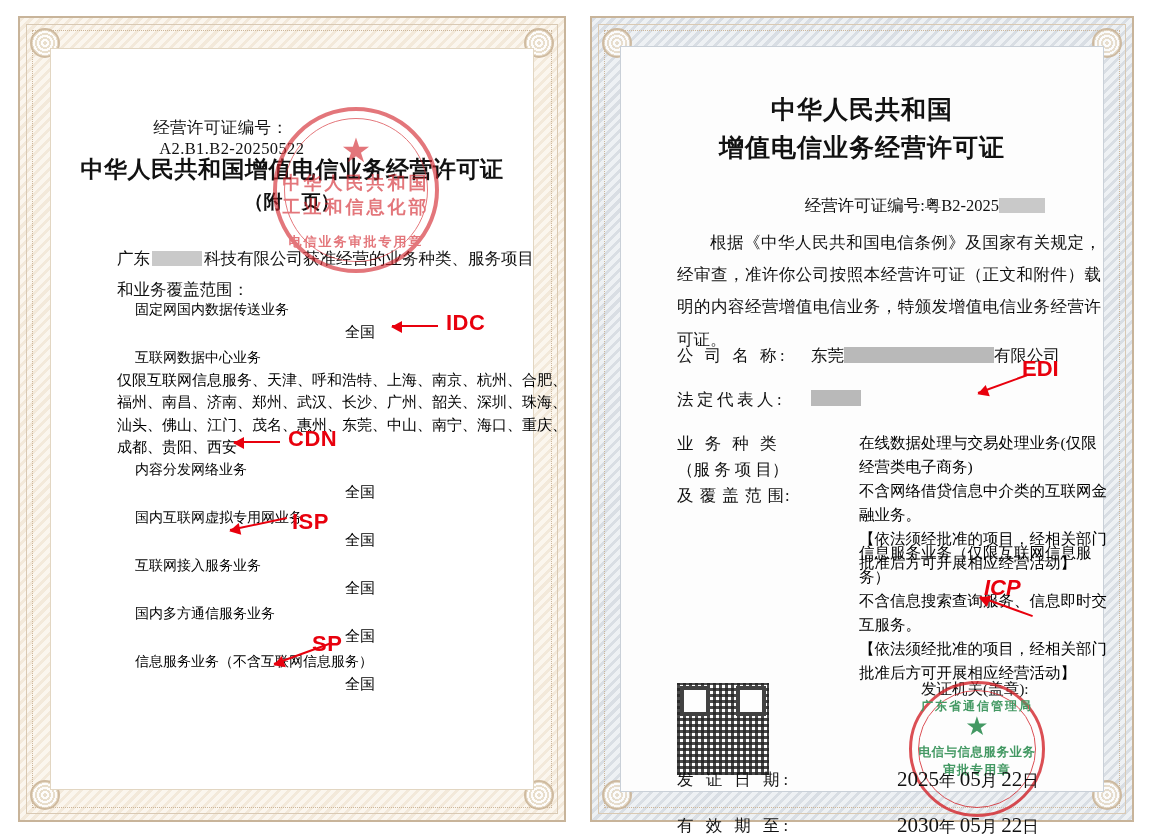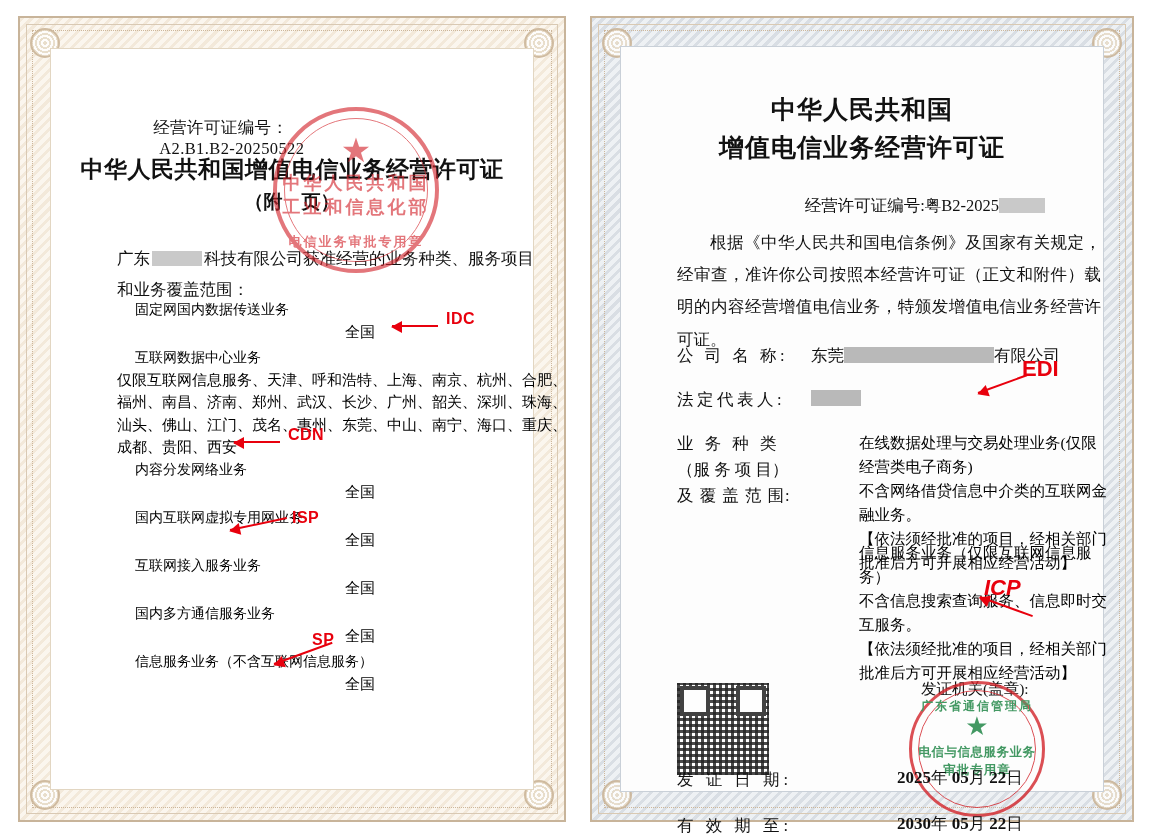--- a/index.html
+++ b/index.html
@@ -105,21 +105,21 @@
     display: block; width: 452px; margin-left: -18px;
     font-size: 15px; line-height: 1.5; white-space: normal;
   }
 
   
   .ann {
     position: absolute;
     color: #e8000d;
     font-family: "Liberation Sans", sans-serif;
     font-weight: bold;
-    font-size: 16px;
+    font-size: 22px;
     letter-spacing: .5px;
   }
   .arrow {
     position: absolute;
     height: 0;
     border-top: 2.4px solid #e8000d;
   }
   .arrow::before {
     content: "";
     position: absolute;
@@ -207,21 +207,21 @@
     border: 3px solid #d3242b; color: #15803d; opacity: .8;
   }
   .seal-right .ring2 { position:absolute; inset:6px; border-radius:50%; border:1px solid #d3242b; }
   .seal-right .star { position:absolute; left:50%; top:30px; transform:translateX(-50%); font-size:26px; line-height:1; }
   .seal-right .l1 { position:absolute; left:0; right:0; top:60px; text-align:center; font-size:12.5px; font-weight:bold; letter-spacing:.5px;}
   .seal-right .l2 { position:absolute; left:0; right:0; top:78px; text-align:center; font-size:12.5px; font-weight:bold; letter-spacing:1px;}
   .seal-right .arc { position:absolute; left:0; right:0; top:14px; text-align:center; font-size:12px; font-weight:bold; letter-spacing:2px; }
 
   .r-date-row { position: absolute; font-size: 16.5px; }
   .r-date-label { letter-spacing: 4px; }
-  .r-date-num { font-size: 17px; font-weight: bold; }
+  .r-date-num { font-size: 21px; }
 
   .ann-r {
     position: absolute; color: #e8000d;
     font-family: "Liberation Sans", sans-serif;
     font-weight: bold; font-size: 22px;
   }
 </style>
 </head>
 <body>
 

